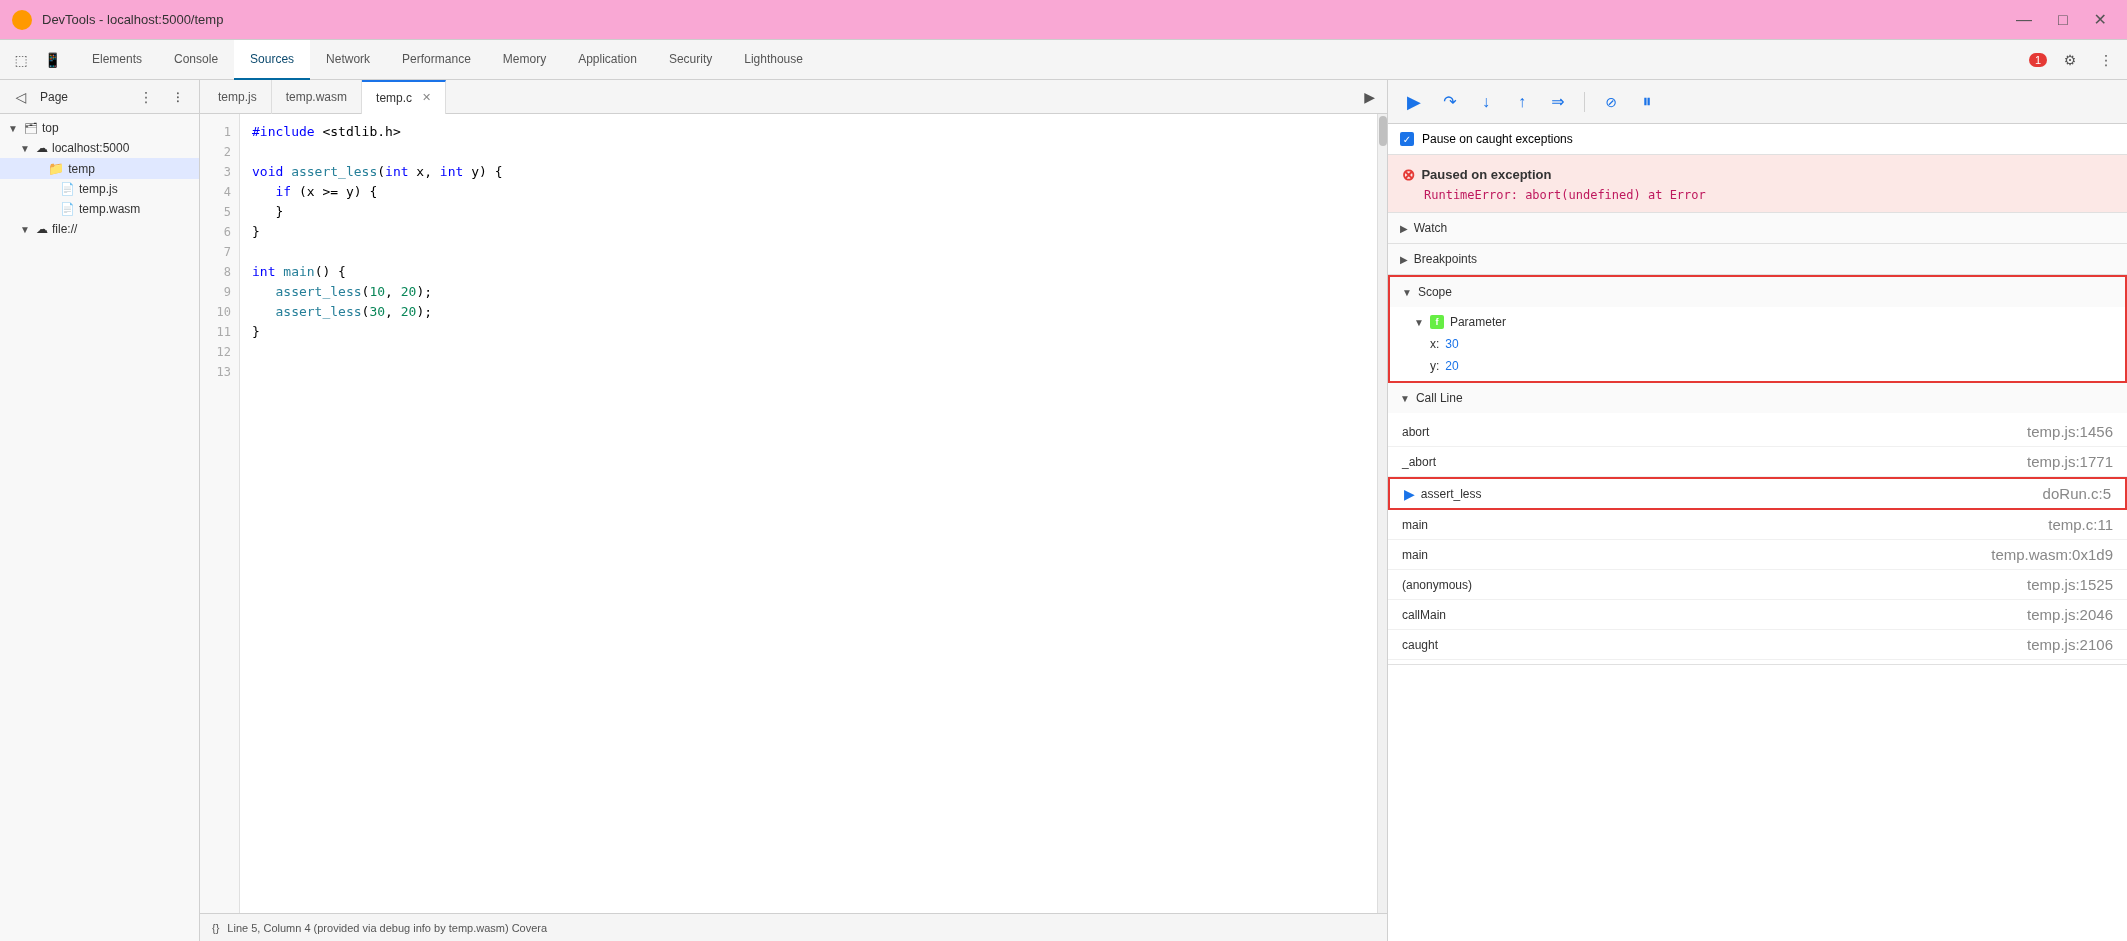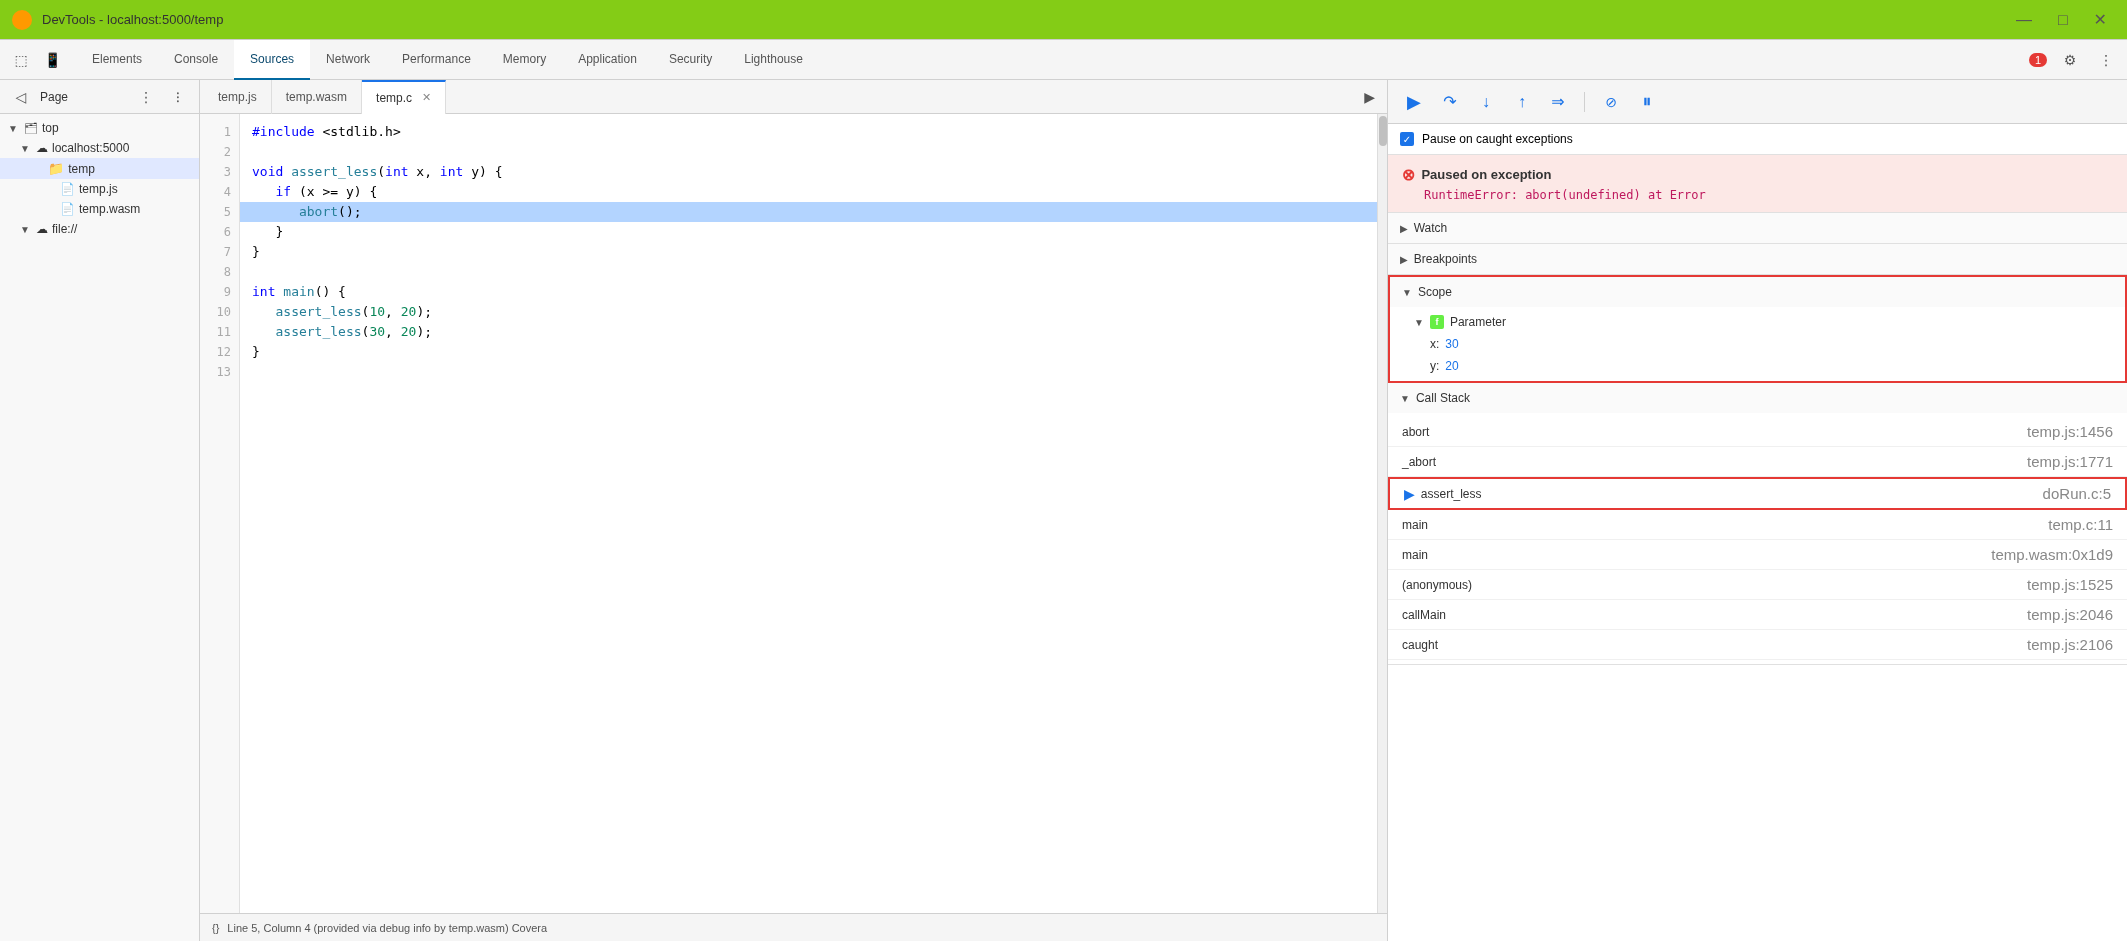--- a/index.html
+++ b/index.html
@@ -1,20 +1,20 @@
 <!DOCTYPE html>
 <html><head>
   <meta charset="utf-8">
   <style>
     * { box-sizing: border-box; margin: 0; padding: 0; }
     body { font-family: -apple-system, 'Segoe UI', sans-serif; font-size: 12px; background: #fff; overflow: hidden; width: 2127px; height: 941px; }
 
     
     #titlebar {
-      display: flex; align-items: center; background: #84cc16; border-bottom: 1px solid #ccc;
+      display: flex; align-items: center; background: #f9a8d4; border-bottom: 1px solid #ccc;
       height: 40px; padding: 0 12px; gap: 10px;
     }
     #titlebar .app-icon { width: 20px; height: 20px; background: #f90; border-radius: 50%; flex-shrink: 0; }
     #titlebar .title { font-size: 13px; color: #333; flex: 1; }
     #titlebar .win-btn { font-size: 16px; color: #555; cursor: pointer; padding: 0 8px; }
 
     
     #tabbar {
       display: flex; align-items: center; background: #f5f5f5; border-bottom: 1px solid #d0d0d0;
       height: 40px; padding: 0 8px; gap: 0;
@@ -307,21 +307,20 @@
         <span class="line-num">10</span>
         <span class="line-num">11</span>
         <span class="line-num">12</span>
         <span class="line-num">13</span>
       </div>
       <div id="code-content">
         <span class="code-line"><span class="kw">#include</span> &lt;stdlib.h&gt;</span>
         <span class="code-line">&nbsp;</span>
         <span class="code-line"><span class="kw">void</span> <span class="fn">assert_less</span>(<span class="kw">int</span> x, <span class="kw">int</span> y) {</span>
         <span class="code-line">   <span class="kw">if</span> (x &gt;= y) {</span>
-        <span class="code-line highlighted">      <span class="fn">abort</span>();</span>
         <span class="code-line">   }</span>
         <span class="code-line">}</span>
         <span class="code-line">&nbsp;</span>
         <span class="code-line"><span class="kw">int</span> <span class="fn">main</span>() {</span>
         <span class="code-line">   <span class="fn">assert_less</span>(<span class="num">10</span>, <span class="num">20</span>);</span>
         <span class="code-line">   <span class="fn">assert_less</span>(<span class="num">30</span>, <span class="num">20</span>);</span>
         <span class="code-line">}</span>
         <span class="code-line">&nbsp;</span>
       </div>
       <div class="vertical-scrollbar">
@@ -393,21 +392,21 @@
           <div class="scope-item indent">
             <span>y:</span>
             <span class="scope-val">20</span>
           </div>
         </div>
       </div>
 
       <div class="section">
         <div class="section-header">
           <span class="section-arrow">▼</span>
-          <span>Call Stack</span>
+          <span>Call Line</span>
         </div>
         <div class="section-content">
 
           <div class="call-stack-item">
             <span class="fn-name">abort</span>
             <span class="file-loc">temp.js:1456</span>
           </div>
 
           <div class="call-stack-item">
             <span class="fn-name">_abort</span>

